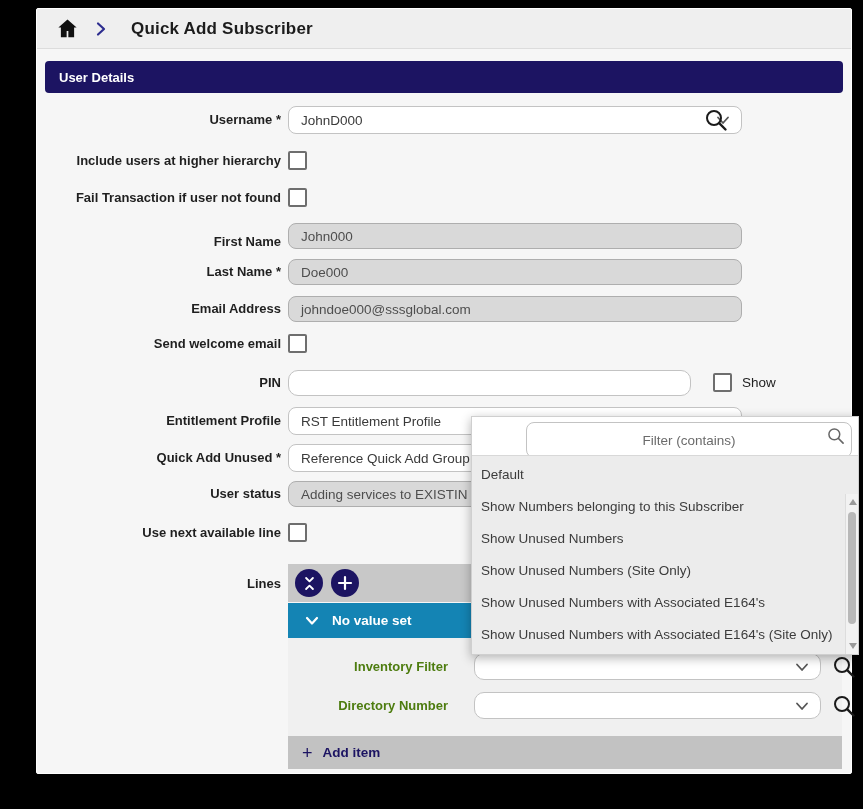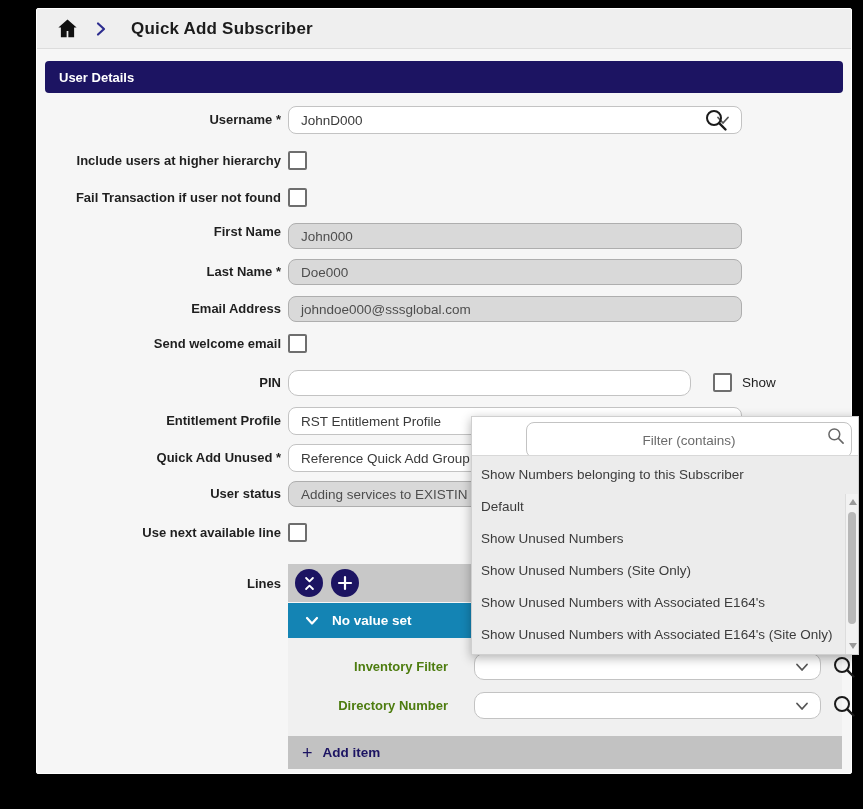--- a/index.html
+++ b/index.html
@@ -112,21 +112,21 @@
     <circle cx="11" cy="11" r="7" fill="none" stroke="#1a1a1a" stroke-width="2"></circle>
     <line x1="16.2" y1="16.2" x2="22.5" y2="22.5" stroke="#1a1a1a" stroke-width="2.4" stroke-linecap="round"></line>
   </svg>
 
   <div class="lbl" style="top:142px; line-height:19px;">Include users at higher hierarchy</div>
   <div class="cb" style="top:142px;"></div>
 
   <div class="lbl" style="top:179px; line-height:19px;">Fail Transaction if user not found</div>
   <div class="cb" style="top:179px;"></div>
 
-  <div class="lbl" style="top:210px; line-height:26px;">First Name</div>
+  <div class="lbl" style="top:220px; line-height:26px;">First Name</div>
   <div class="inp disabled" style="top:214px;">
     <span>John000</span>
   </div>
 
   <div class="lbl" style="top:250px; line-height:26px;">Last Name *</div>
   <div class="inp disabled" style="top:250px;">
     <span>Doe000</span>
   </div>
 
   <div class="lbl" style="top:287px; line-height:26px;">Email Address</div>
@@ -214,22 +214,22 @@
 
   <div class="overlay">
     <div class="filter-wrap">
       <input class="filter-input" type="text" placeholder="Filter (contains)" style="">
       <svg class="filter-mag" viewBox="0 0 24 24">
         <circle cx="10" cy="10" r="6.5" fill="none" stroke="#666" stroke-width="1.8"></circle>
         <line x1="15" y1="15" x2="20.5" y2="20.5" stroke="#666" stroke-width="2" stroke-linecap="round"></line>
       </svg>
     </div>
     <div class="opt-list">
+      <div class="opt">Default</div>
       <div class="opt">Show Numbers belonging to this Subscriber</div>
-      <div class="opt">Default</div>
       <div class="opt">Show Unused Numbers</div>
       <div class="opt">Show Unused Numbers (Site Only)</div>
       <div class="opt">Show Unused Numbers with Associated E164's</div>
       <div class="opt">Show Unused Numbers with Associated E164's (Site Only)</div>
       <div class="sbar">
         <div class="sb-up"></div>
         <div class="sb-thumb"></div>
         <div class="sb-dn"></div>
       </div>
     </div>

